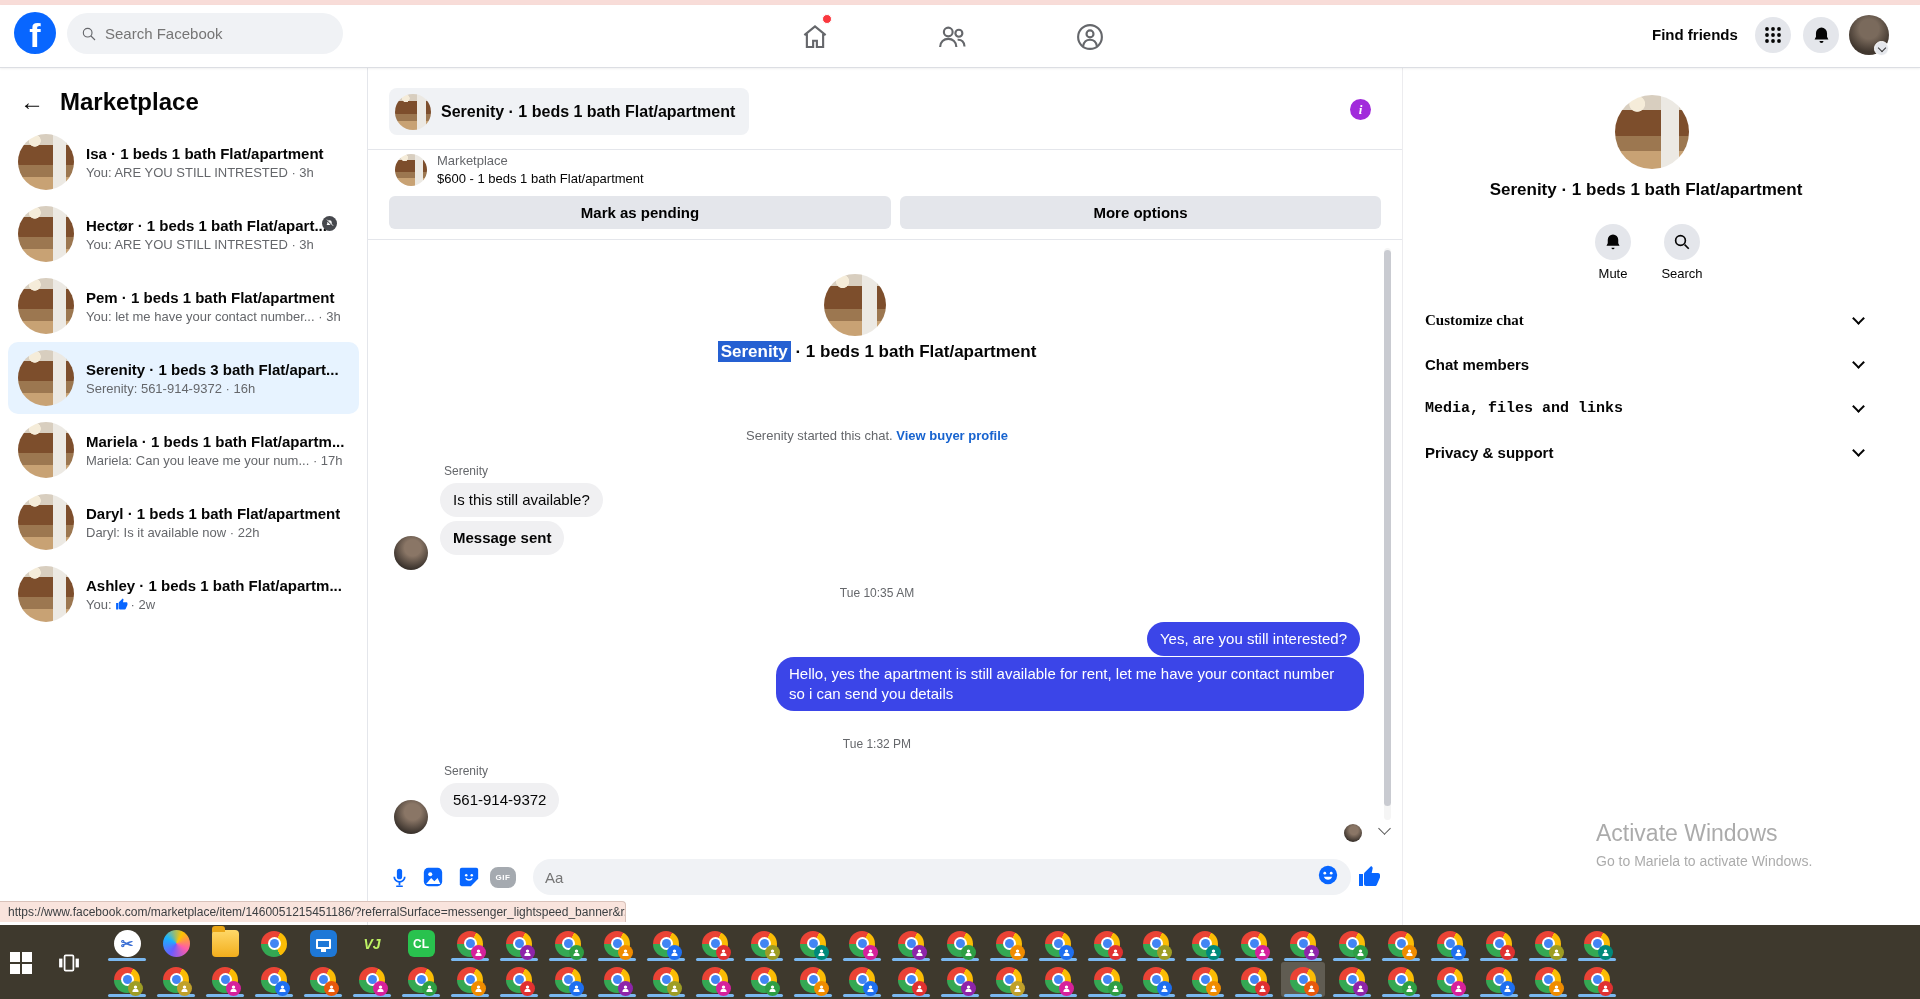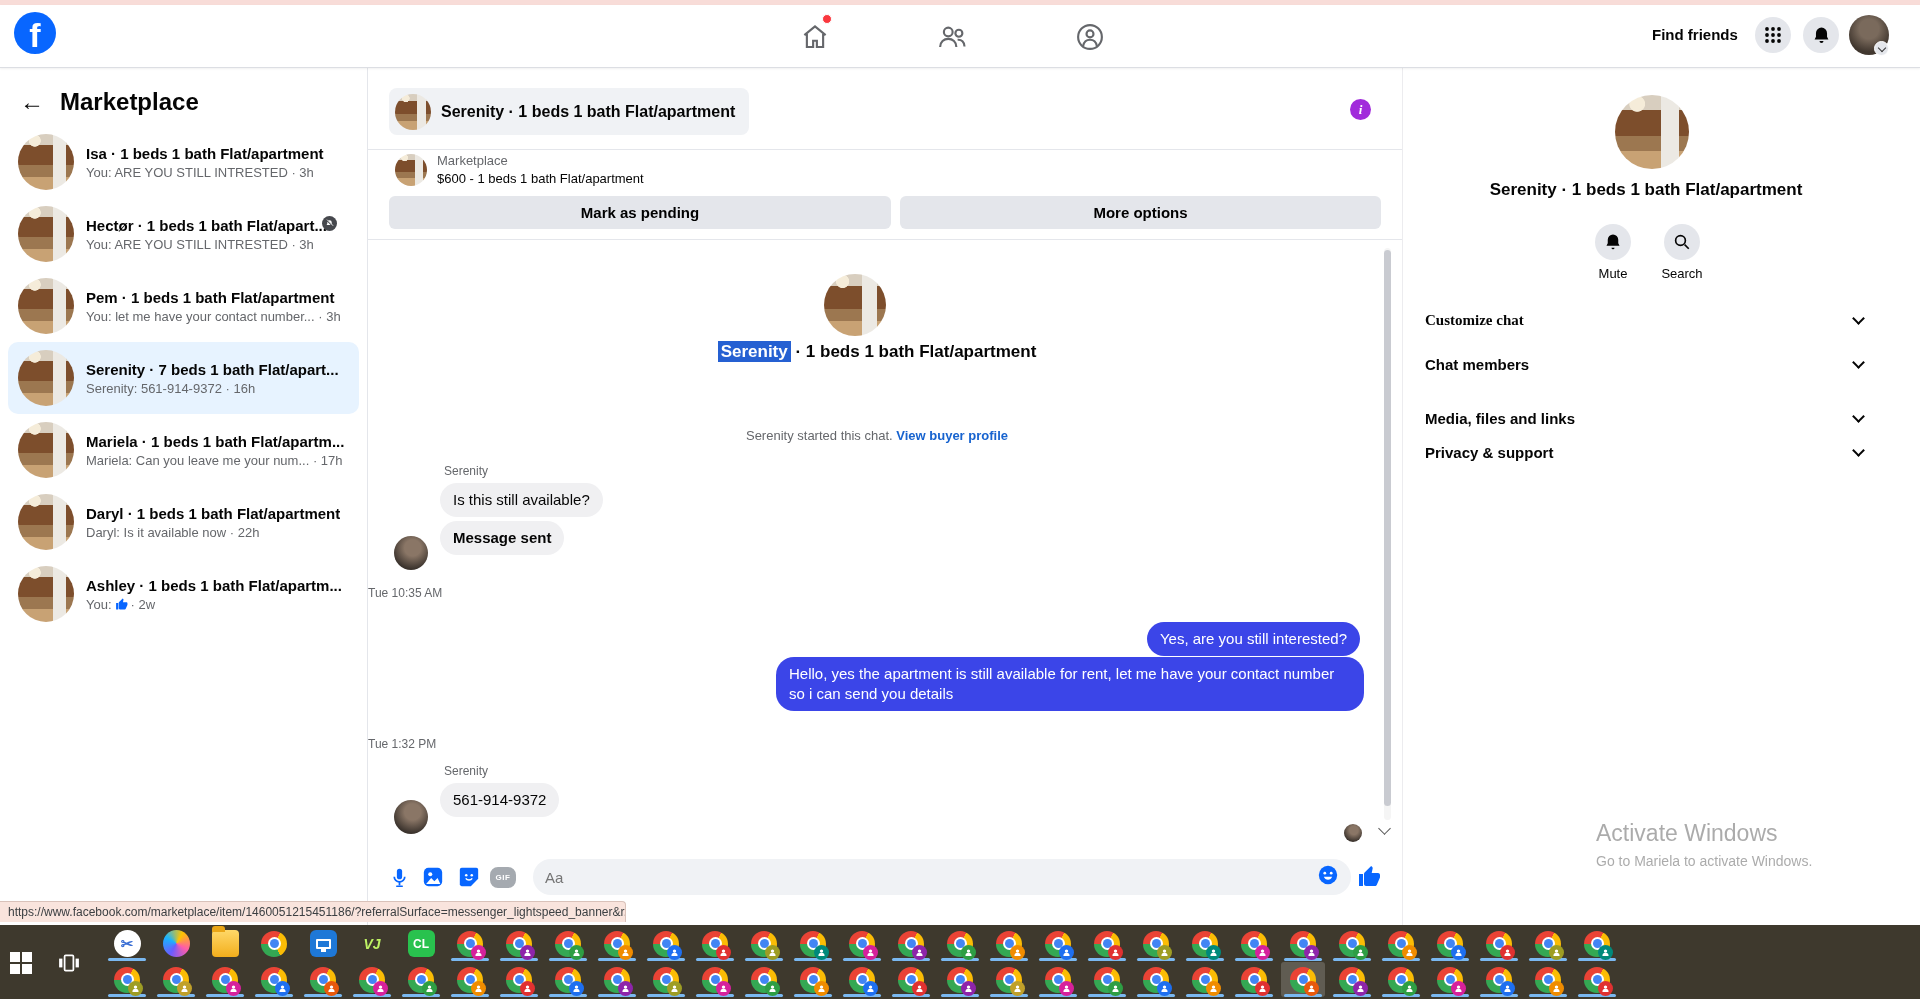--- a/index.html
+++ b/index.html
@@ -61,21 +61,21 @@
   .intro-avatar { left:456px; top:34px; width:62px; height:62px; }
   .intro-title { left:0; top:102px; width:100%; text-align:center; font-size:17px; font-weight:700; }
   .sel-name { background:var(--sel-blue); color:#fff; padding:1px 3px; }
   .intro-started { left:0; top:188px; width:100%; text-align:center; font-size:13px; color:#65676b; }
   .intro-started a { color:#1763cf; font-weight:700; text-decoration:none; }
   .msg-label { position:absolute; font-size:12px; color:#65676b; }
   .bubble { position:absolute; border-radius:18px; padding:7px 13px; font-size:15px; line-height:20px; max-width:600px; }
   .bubble.grey { background:#f0f0f2; color:#050505; }
   .bubble.blue { background:var(--bubble-blue); color:#fff; }
   .mini-ava { position:absolute; width:34px; height:34px; border-radius:50%; background:radial-gradient(circle at 55% 35%, #8a7666 0 28%, #3c342e 72%); }
-  .time-row { position:absolute; width:100%; text-align:left; font-size:12px; color:#65676b; }
+  .time-row { position:absolute; width:100%; text-align:center; font-size:12px; color:#65676b; }
   .seen-ava { position:absolute; width:18px; height:18px; border-radius:50%; background:radial-gradient(circle at 55% 35%, #8a7666 0 28%, #3c342e 72%); }
 
   .vscroll { left:1384px; top:248px; width:7px; height:572px; background:#f5f5f5; border-radius:4px; }
   .vscroll .thumb { position:absolute; left:0; top:2px; width:7px; height:556px; background:#c9cbd1; border-radius:4px; }
   .scroll-caret { left:1380px; top:824px; width:9px; height:9px; border-right:1.8px solid #555; border-bottom:1.8px solid #555; transform:rotate(45deg); }
 
   
   .composer { left:368px; top:848px; width:1018px; height:56px; background:#fff; display:block; }
   .comp-ico { position:absolute; top:16px; width:26px; height:26px; display:flex; align-items:center; justify-content:center; }
   .aa-pill { position:absolute; left:165px; top:11px; width:1183px; height:36px; border-radius:18px; background:#f0f2f5; display:flex; align-items:center; padding:0 12px; }
@@ -129,20 +129,27 @@
 
   svg.gray { stroke:#65676b; fill:none; stroke-width:1.7; }
 </style>
 </head>
 <body>
 
 <div class="abs top-strip"></div>
 
 <div class="abs topbar">
   <div class="abs fb-logo">f</div>
+  <div class="abs search-pill">
+    <svg class="gray" width="16" height="16" viewBox="0 0 24 24">
+        <circle cx="10" cy="10" r="6.5"></circle>
+        <line x1="15" y1="15" x2="21" y2="21"></line>
+      </svg>
+    <input type="text" placeholder="Search Facebook" style="">
+  </div>
 
   <div class="abs navico" style="left:798px">
     <svg class="gray" width="30" height="30" viewBox="0 0 24 24">
         <path d="M3.5 10.5 12 3.5l8.5 7M5.5 9.5V20h5v-5h3v5h5V9.5"></path>
       </svg>
   </div>
   <div class="abs red-dot"></div>
   <div class="abs navico" style="left:935px">
     <svg class="gray" width="30" height="30" viewBox="0 0 24 24">
         <circle cx="9" cy="8" r="3.5"></circle>
@@ -220,21 +227,21 @@
     <div class="conv-txt">
       <div class="conv-title">Pem · 1 beds 1 bath Flat/apartment</div>
       <div class="conv-preview">You: let me have your contact number... · 3h</div>
     </div>
 
   </div>
 
   <div class="conv sel">
     <div class="kitchen"></div>
     <div class="conv-txt">
-      <div class="conv-title">Serenity · 7 beds 1 bath Flat/apart...</div>
+      <div class="conv-title">Serenity · 1 beds 3 bath Flat/apart...</div>
       <div class="conv-preview">Serenity: 561-914-9372 · 16h</div>
     </div>
 
   </div>
 
   <div class="conv">
     <div class="kitchen"></div>
     <div class="conv-txt">
       <div class="conv-title">Mariela · 1 beds 1 bath Flat/apartm...</div>
       <div class="conv-preview">Mariela: Can you leave me your num... · 17h</div>
@@ -385,21 +392,21 @@
   <div class="rp-section" style="top: 230px; font-family: Liberation Serif, serif;">
     <span>Customize chat</span>
     <span class="chev-down"></span>
   </div>
 
   <div class="rp-section" style="top: 274px;">
     <span>Chat members</span>
     <span class="chev-down"></span>
   </div>
 
-  <div class="rp-section" style="top: 328px;">
+  <div class="rp-section" style="top: 318px; font-family: Liberation Mono, monospace;">
     <span>Media, files and links</span>
     <span class="chev-down"></span>
   </div>
 
   <div class="rp-section" style="top: 362px;">
     <span>Privacy &amp; support</span>
     <span class="chev-down"></span>
   </div>
 </div>
 </div>

